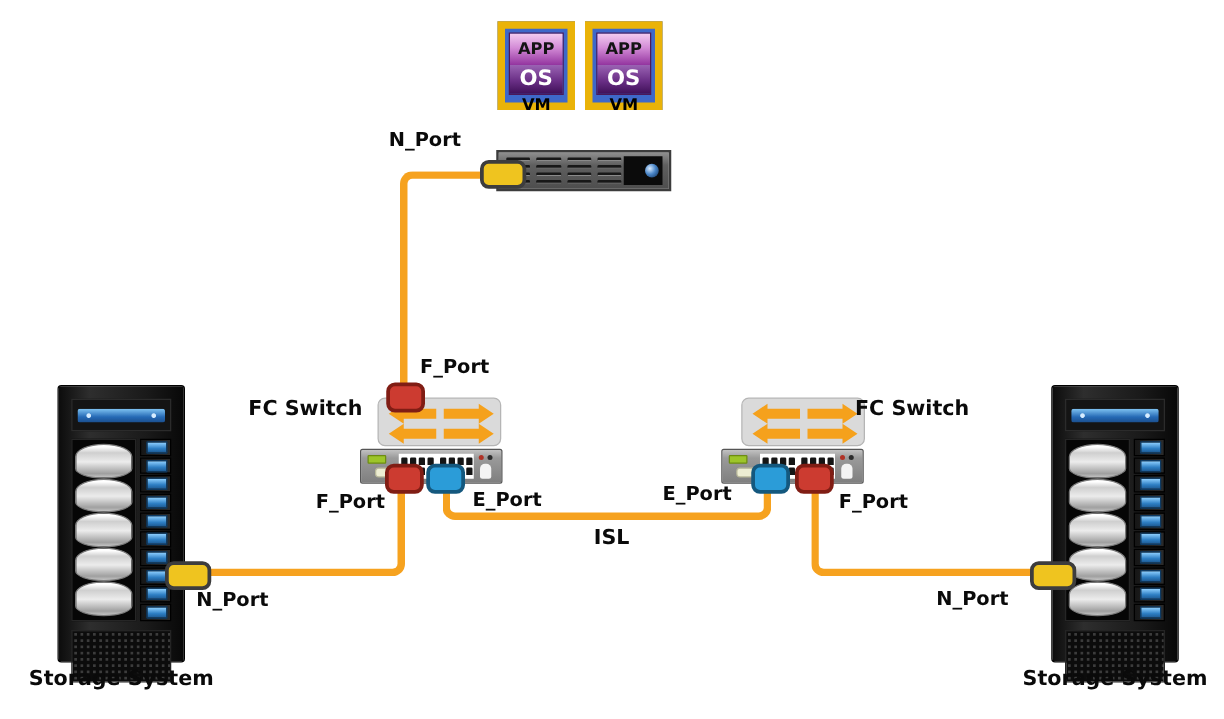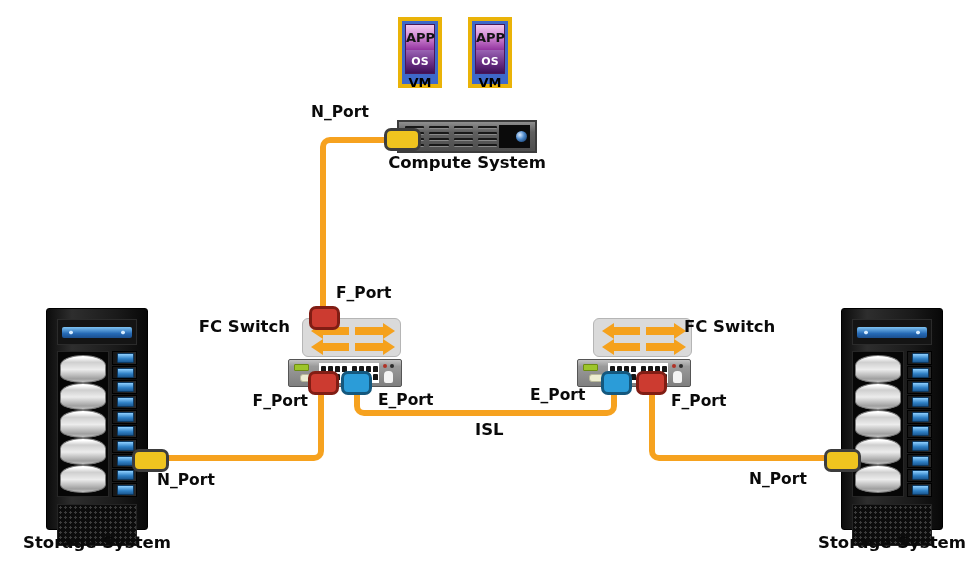--- a/index.html
+++ b/index.html
@@ -22,25 +22,25 @@
   .link-stor-right{left:649px;top:390px;width:189px;height:71px;
     border-left-width:6px;border-bottom-width:6px;border-bottom-left-radius:10px;}
 
   
   .conn{position:absolute;box-sizing:border-box;border-radius:7px;}
   .conn-n{width:37px;height:23px;background:var(--n-port);border:3px solid #3d3d3d;}
   .conn-f{width:31px;height:24px;background:var(--f-port);border:3px solid #801d14;}
   .conn-e{width:31px;height:24px;background:var(--e-port);border:3px solid #14587e;}
 
   
-  .vm{width:44px;height:71px;background:#3e68c9;border:4px solid #eab308;padding:3px 3px 0;}
+  .vm{width:62px;height:71px;background:#3e68c9;border:6px solid #eab308;padding:3px 3px 0;}
   .vm-core{border:1px solid #4a1858;}
   .vm-app{height:25px;line-height:25px;text-align:center;font-size:13px;font-weight:bold;color:#141414;
     background:linear-gradient(180deg,#f2cbf0 0%,#d38bd6 45%,#93349f 100%);}
-  .vm-os{height:23px;line-height:23px;text-align:center;font-size:11px;font-weight:bold;color:#fff;
+  .vm-os{height:23px;line-height:23px;text-align:center;font-size:17px;font-weight:bold;color:#fff;
     background:linear-gradient(180deg,#9a63b3 0%,#6a2f86 55%,#3f1058 100%);}
   .vm-tag{height:16px;line-height:17px;text-align:center;font-size:13px;font-weight:bold;color:#000000;}
   .hyper{width:141px;height:28px;background:#cce0f6;border:1px solid #8c9baf;
     text-align:center;line-height:28px;font-size:15px;font-weight:bold;color:#0a0a0a;}
   .server{width:140px;height:33px;border:2px solid #3c3c3c;
     background:linear-gradient(180deg,#8f8f8f 0%,#5f5f5f 35%,#4e4e4e 100%);}
   .vents{position:absolute;left:6px;top:4px;width:92px;bottom:4px;display:grid;
     grid-template:repeat(4,1fr)/repeat(4,1fr);gap:3px 5px;}
   .vent{background:#181818;border-bottom:1px solid #8a8a8a;border-radius:1px;}
   .srv-panel{position:absolute;right:5px;top:3px;width:31px;height:23px;background:#0b0b0b;}
@@ -129,21 +129,20 @@
         <div class="vent"></div>
       <div class="vent"></div>
         <div class="vent"></div>
         <div class="vent"></div>
         <div class="vent"></div>
     </div>
     <div class="srv-panel">
       <div class="sphere"></div>
     </div>
   </div>
-  <div class="lbl lbl-dev" style="left:377px;top:153px;width:180px;text-align:center;">Compute System</div>
 
   <div class="conn conn-n abs" style="left:384px;top:128px;"></div>
   <div class="lbl lbl-port" style="left:311px;top:103px;">N_Port</div>
 
   <div class="abs arrowbox" style="left:302px;top:318px;">
     <svg width="99" height="39" viewBox="0 0 99 39">
       <path d="M8 12 L20 4 L20 8 L46 8 L46 16 L20 16 L20 20 Z" fill="var(--switch-arrow)"></path>
       <path d="M92 12 L80 4 L80 8 L52 8 L52 16 L80 16 L80 20 Z" fill="var(--switch-arrow)"></path>
       <path d="M8 28 L20 20 L20 24 L46 24 L46 32 L20 32 L20 36 Z" fill="var(--switch-arrow)"></path>
       <path d="M92 28 L80 20 L80 24 L52 24 L52 32 L80 32 L80 36 Z" fill="var(--switch-arrow)"></path>

